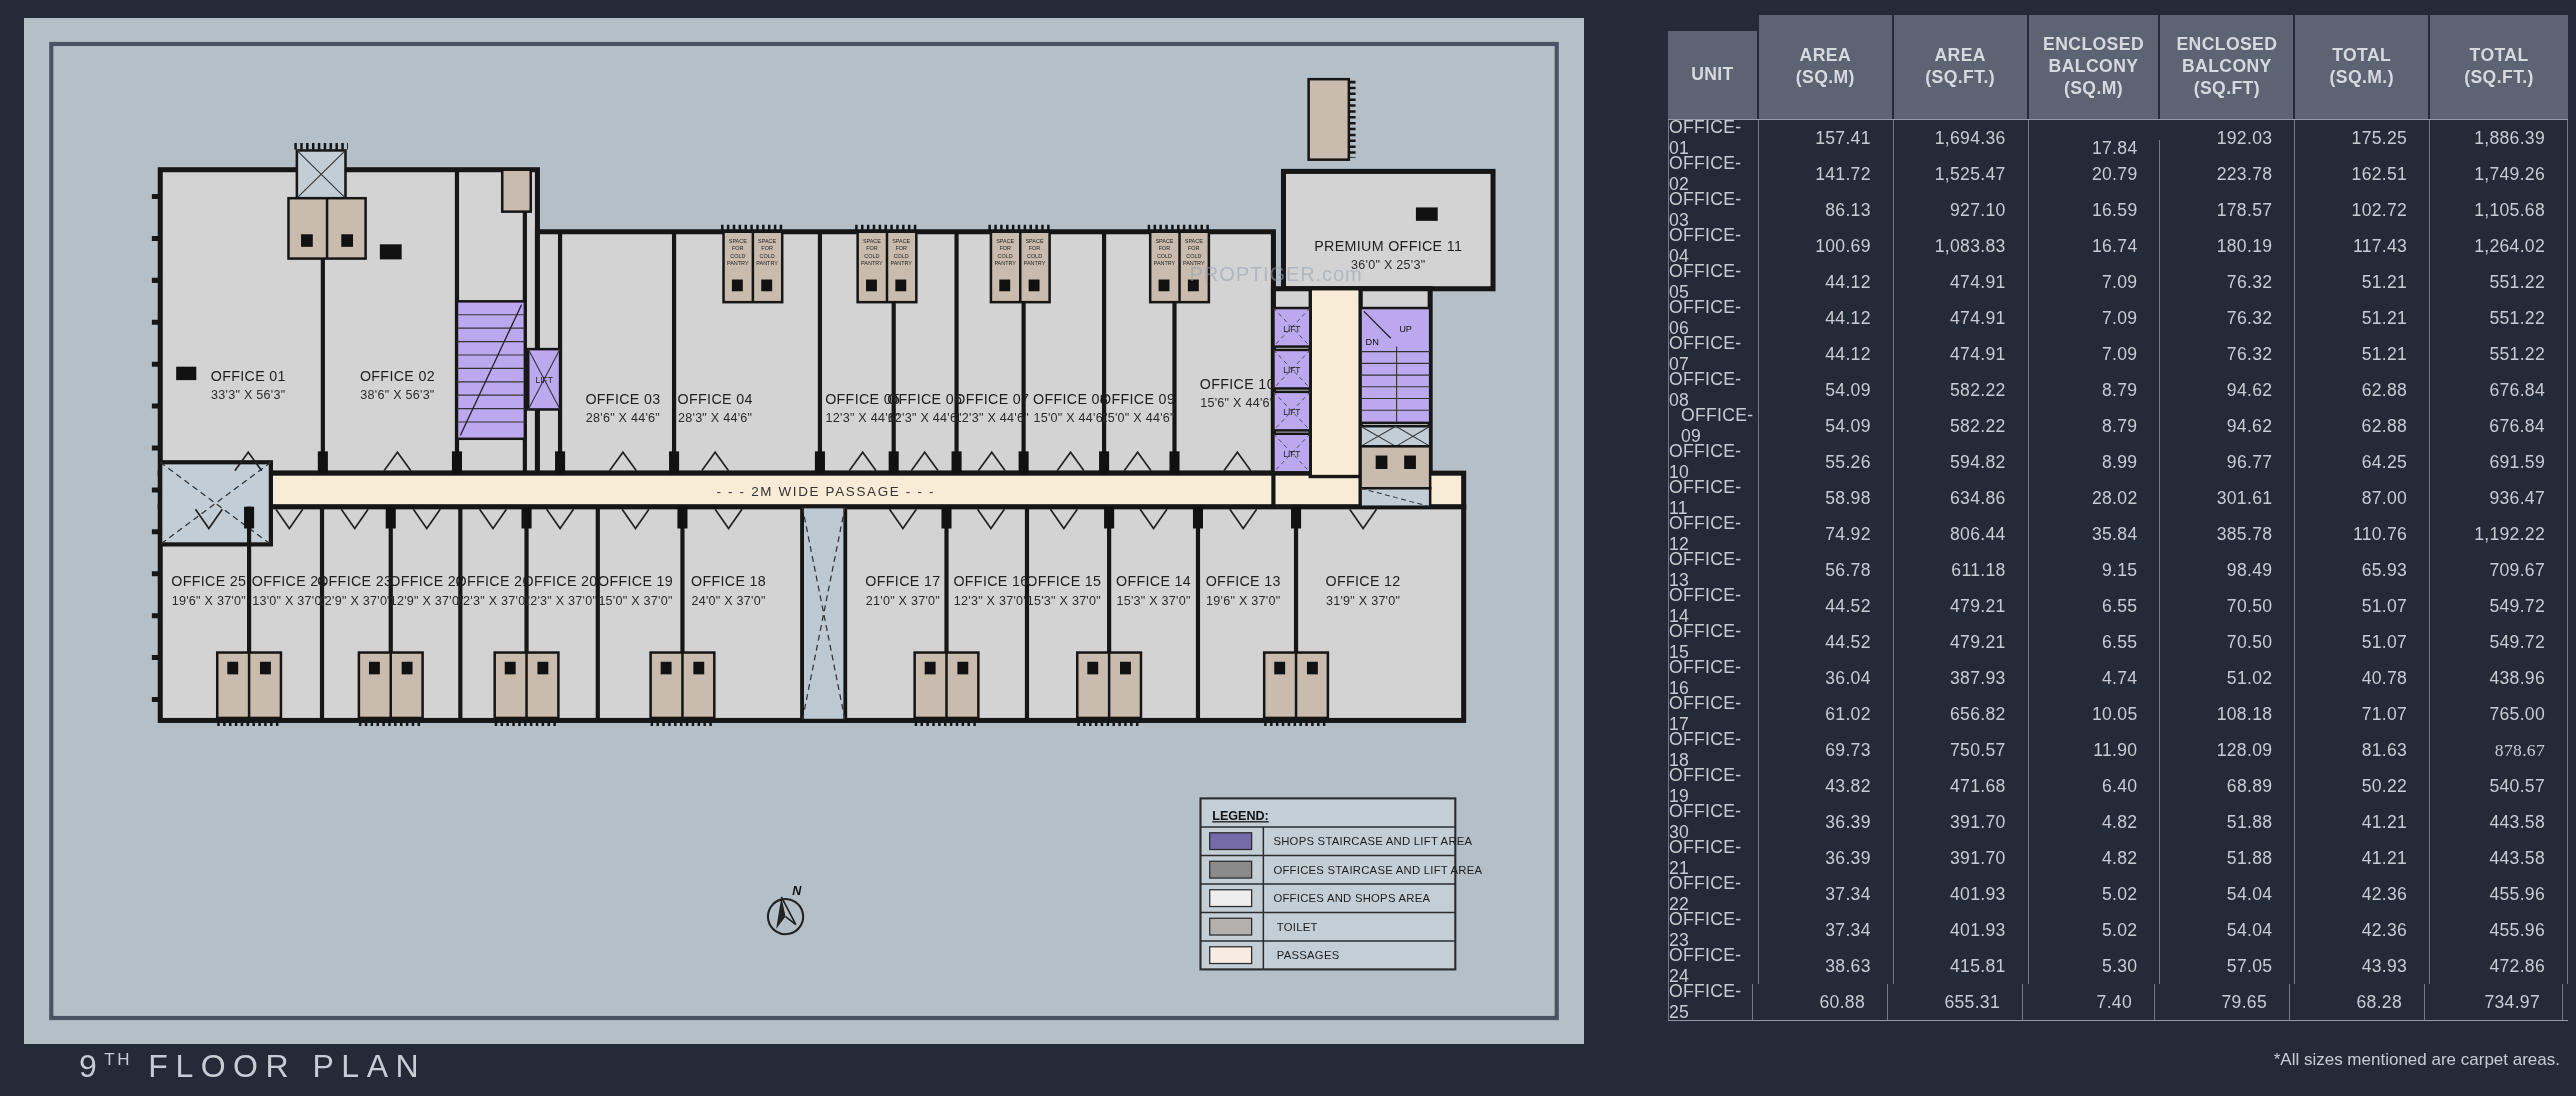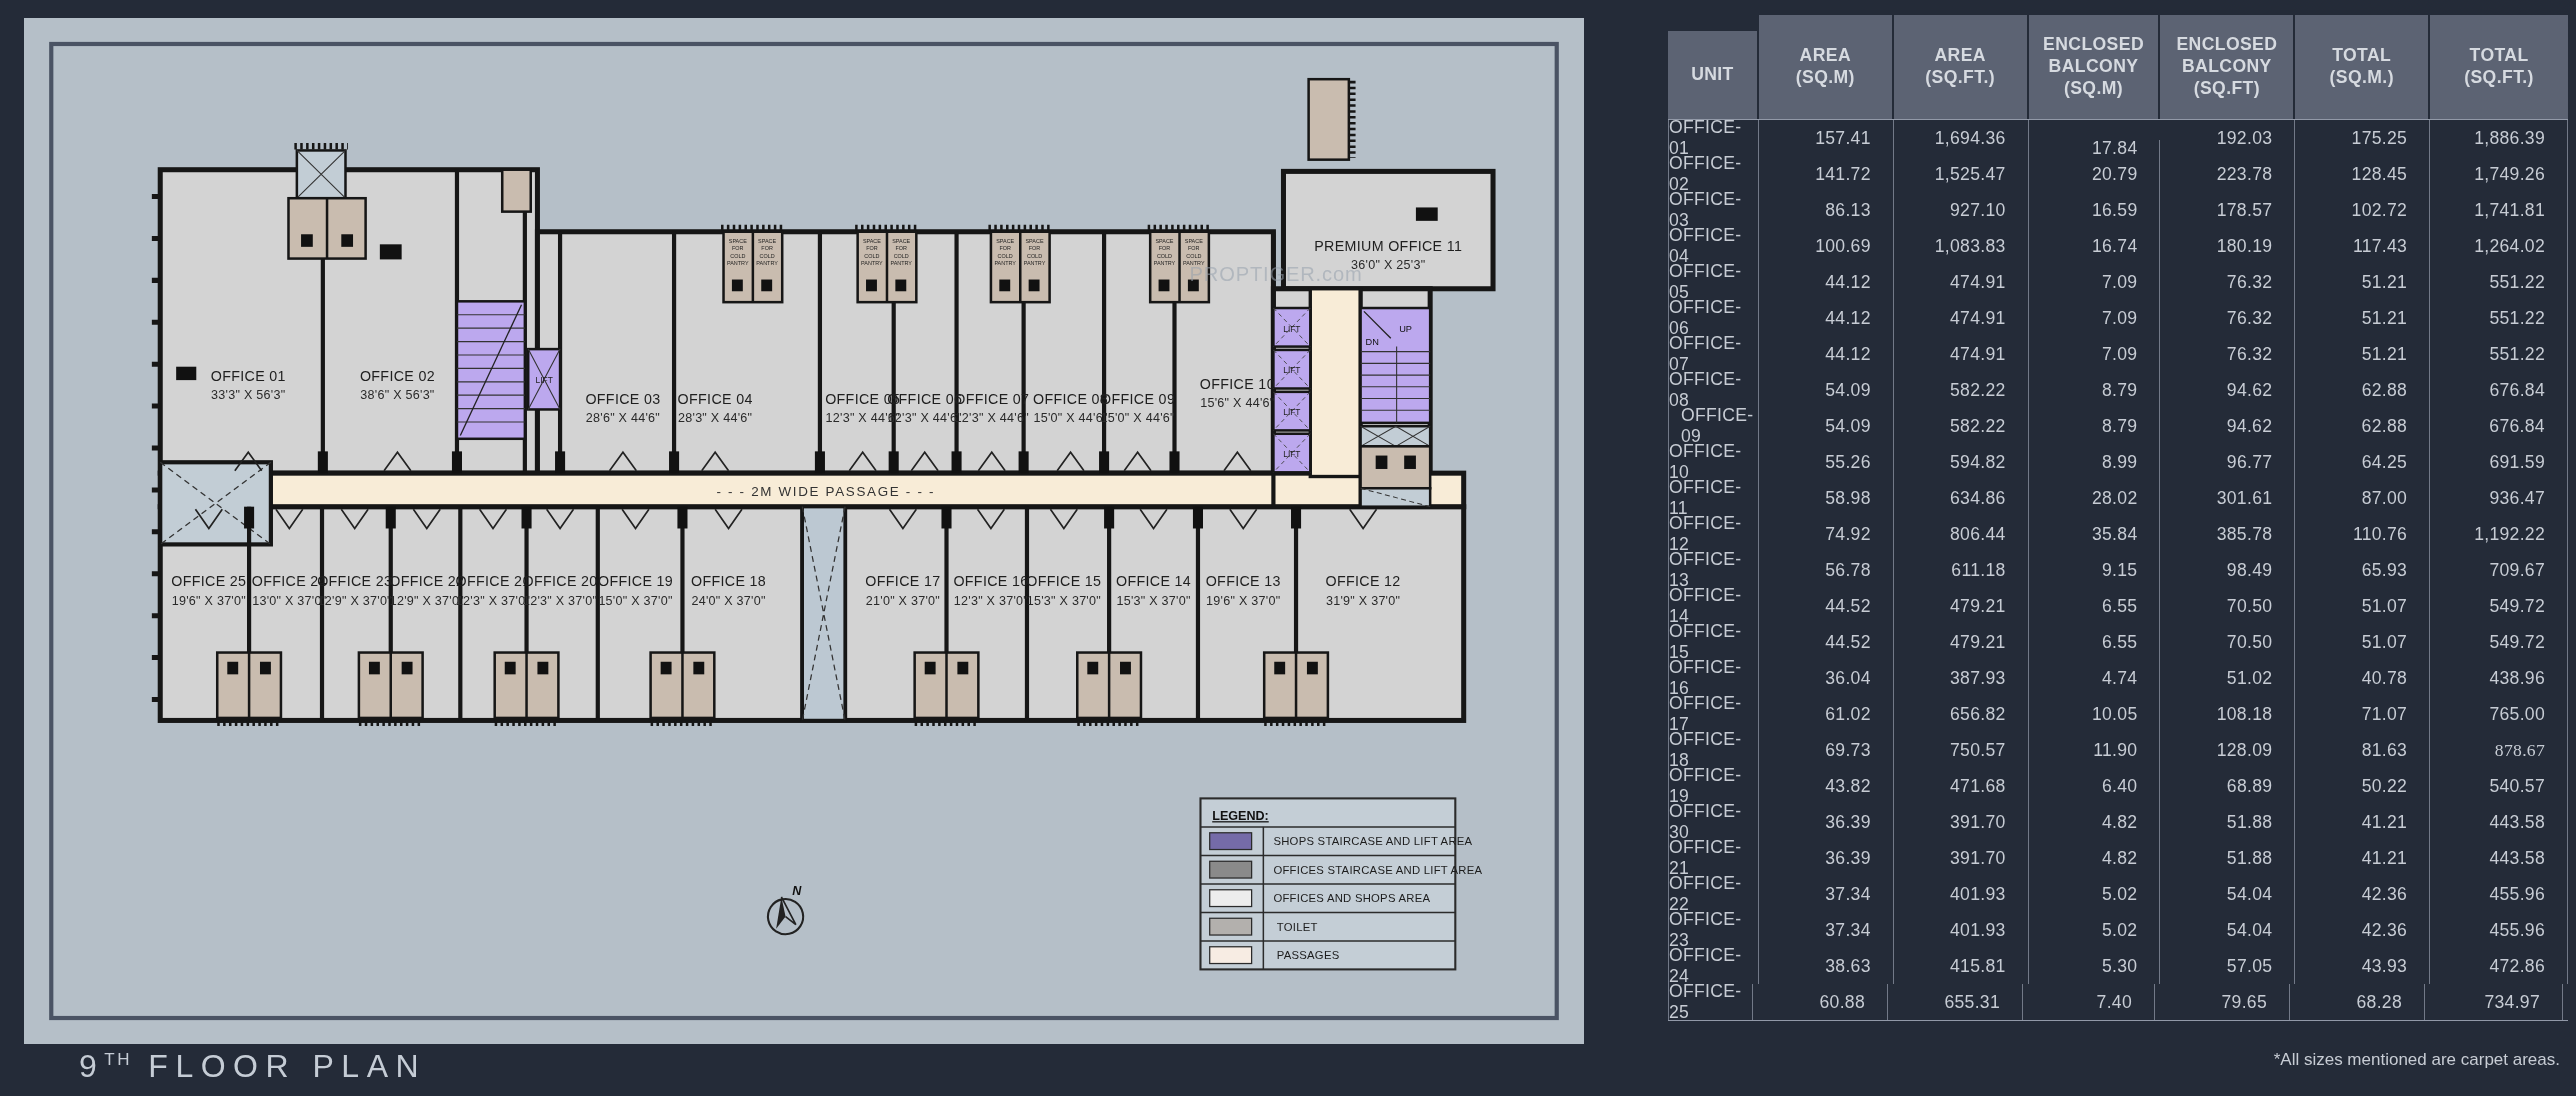--- a/index.html
+++ b/index.html
@@ -459,31 +459,31 @@
         <div class="td num" style="width: 135px;">192.03</div>
         <div class="td num" style="width: 135px;">175.25</div>
         <div class="td num" style="width: 138px;">1,886.39</div>
       </div>
       <div class="tr">
         <div class="td unit" style="width: 91px;">OFFICE-02</div>
         <div class="td num" style="width: 135px;">141.72</div>
         <div class="td num" style="width: 135px;">1,525.47</div>
         <div class="td num" style="width: 132px;">20.79</div>
         <div class="td num" style="width: 135px;">223.78</div>
-        <div class="td num" style="width: 135px;">128.45</div>
+        <div class="td num" style="width: 135px;">162.51</div>
         <div class="td num" style="width: 138px;">1,749.26</div>
       </div>
       <div class="tr">
         <div class="td unit" style="width: 91px;">OFFICE-03</div>
         <div class="td num" style="width: 135px;">86.13</div>
         <div class="td num" style="width: 135px;">927.10</div>
         <div class="td num" style="width: 132px;">16.59</div>
         <div class="td num" style="width: 135px;">178.57</div>
         <div class="td num" style="width: 135px;">102.72</div>
-        <div class="td num" style="width: 138px;">1,741.81</div>
+        <div class="td num" style="width: 138px;">1,105.68</div>
       </div>
       <div class="tr">
         <div class="td unit" style="width: 91px;">OFFICE-04</div>
         <div class="td num" style="width: 135px;">100.69</div>
         <div class="td num" style="width: 135px;">1,083.83</div>
         <div class="td num" style="width: 132px;">16.74</div>
         <div class="td num" style="width: 135px;">180.19</div>
         <div class="td num" style="width: 135px;">117.43</div>
         <div class="td num" style="width: 138px;">1,264.02</div>
       </div>

